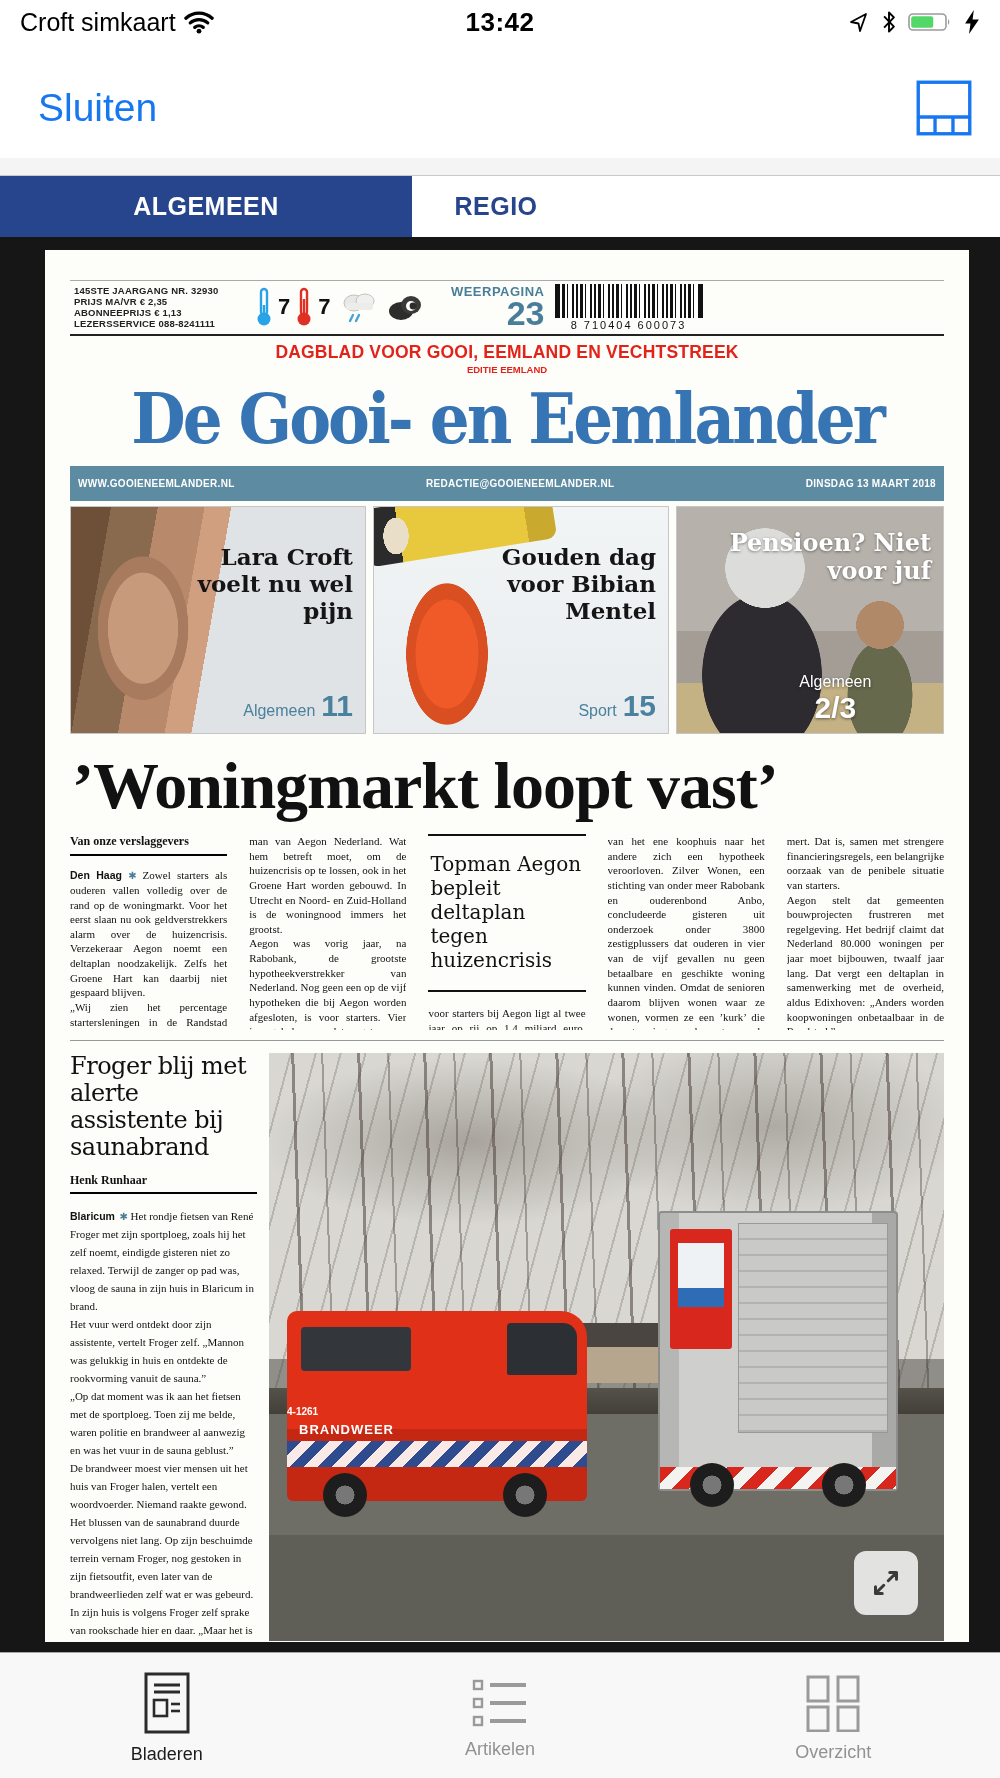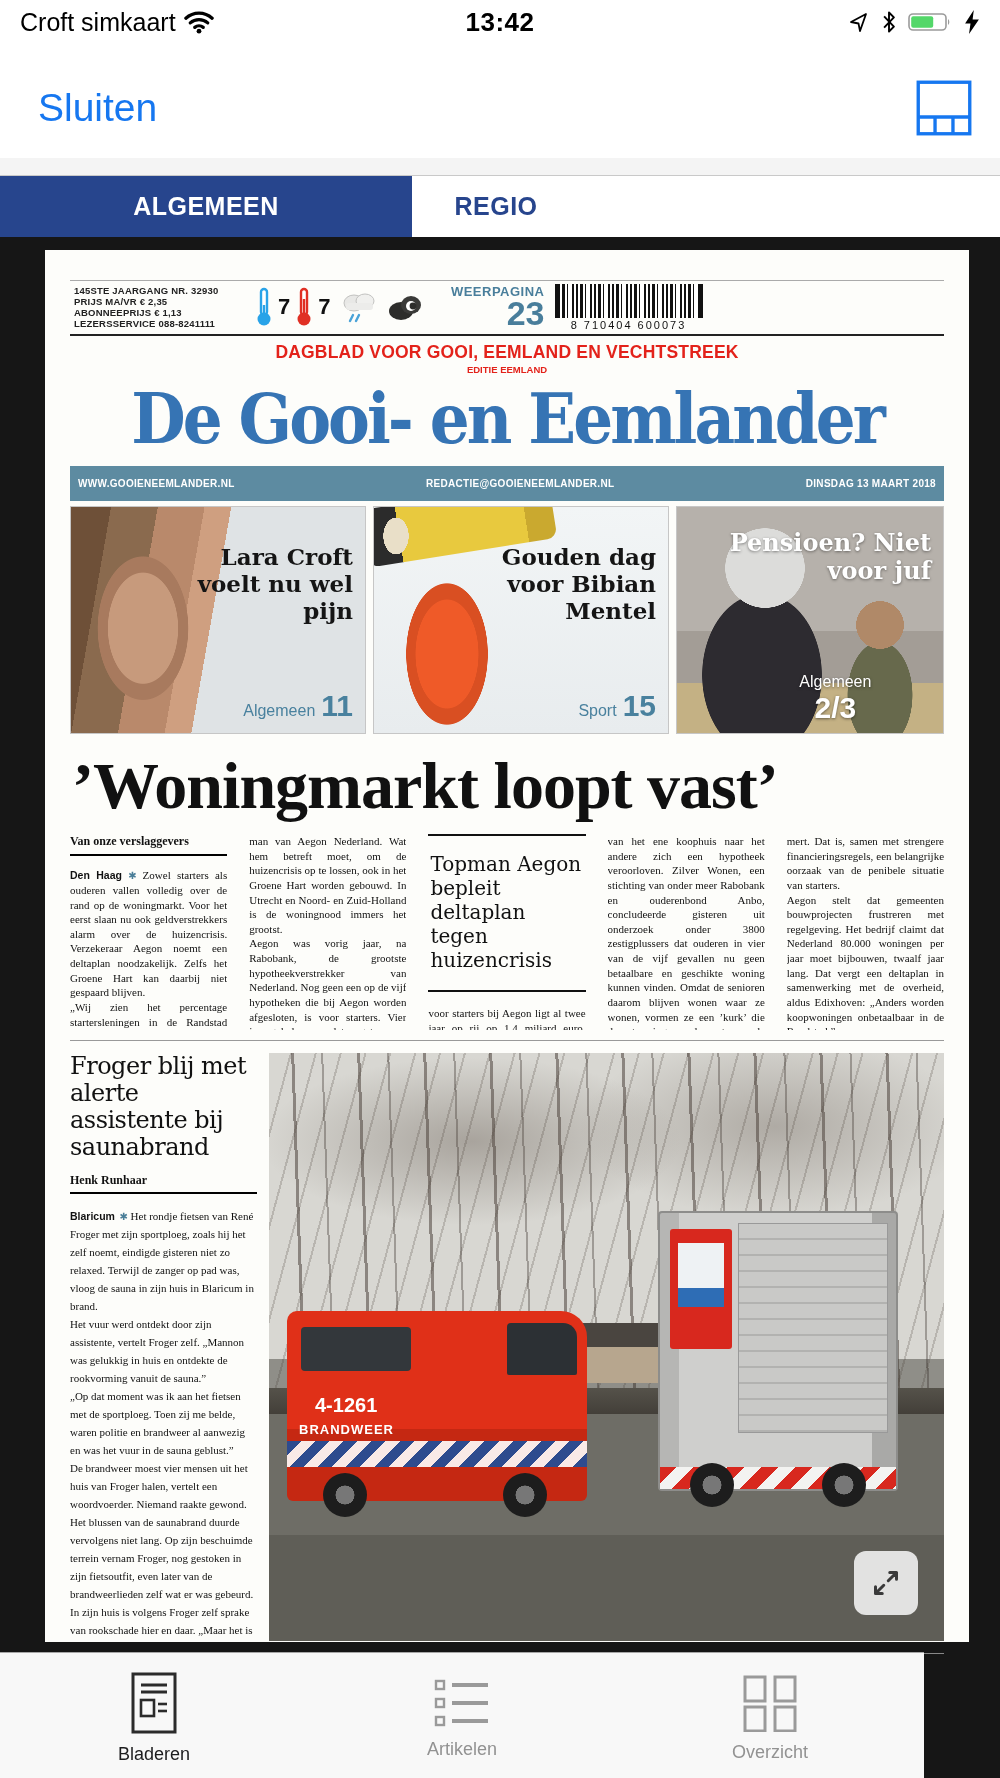--- a/index.html
+++ b/index.html
@@ -85,32 +85,32 @@
   .photo { flex:1; position:relative; overflow:hidden; background:linear-gradient(#d8d7d2 0 52%,#8f8e88 52% 60%,#6e6d66 60% 82%,#5f5e57 82%); }
   .trees { position:absolute; inset:0; height:58%; background:repeating-linear-gradient(88deg,transparent 0 34px,rgba(62,52,45,.5) 34px 37px,transparent 37px 64px,rgba(50,42,36,.35) 64px 66px),repeating-linear-gradient(-75deg,transparent 0 22px,rgba(70,60,52,.22) 22px 24px); }
   .canopy { position:absolute; inset:0; height:50%; background:radial-gradient(ellipse 300px 120px at 30% 30%,rgba(80,68,58,.35),transparent 70%),radial-gradient(ellipse 280px 130px at 75% 25%,rgba(80,68,58,.3),transparent 70%); }
   .house { position:absolute; left:44%; top:46%; width:120px; height:60px; background:linear-gradient(#4a4540 0 40%,#b7a68e 40%); }
   .hedge { position:absolute; left:0; top:57%; width:100%; height:26px; background:linear-gradient(#55524a,#433f39); }
   .van { position:absolute; left:18px; bottom:140px; width:300px; height:190px; background:linear-gradient(#e03018 0 62%,#c52812 62%); border-radius:10px 26px 6px 6px; }
   .van .win { position:absolute; right:10px; top:12px; width:70px; height:52px; background:#2c3034; border-radius:4px 14px 2px 2px; }
   .van .win2 { position:absolute; left:14px; top:16px; width:110px; height:44px; background:#33373b; border-radius:4px; }
   .van .stripe { position:absolute; left:0; bottom:34px; width:100%; height:26px; background:repeating-linear-gradient(135deg,#1d4f9c 0 10px,#fff 10px 20px); opacity:.9; }
   .van .vantext { position:absolute; left:12px; bottom:64px; color:#fff; font-weight:bold; font-size:13px; letter-spacing:1px; }
-  .van .vannum { position:absolute; left:28px; bottom:84px; color:#fff; font-weight:bold; font-size:20px; }
+  .van .vannum { position:absolute; left:0; bottom:84px; color:#fff; font-weight:bold; font-size:10px; }
   .wheel { position:absolute; bottom:-16px; width:44px; height:44px; border-radius:50%; background:radial-gradient(circle,#777 0 30%,#1d1d1d 31%); }
   .truck { position:absolute; right:46px; bottom:150px; width:240px; height:280px; background:linear-gradient(90deg,#b6b6b4 0 8%,#cfcfcd 8% 90%,#a9a9a7 90%); border:2px solid #8d8d8b; border-radius:4px; }
   .truck .door { position:absolute; right:8px; top:10px; width:150px; height:210px; background:repeating-linear-gradient(#c9c9c7 0 14px,#b2b2b0 14px 16px); border:1px solid #999; }
   .truck .poster { position:absolute; left:10px; top:16px; width:62px; height:120px; background:#d8281e; border-radius:3px; }
   .truck .posterimg { position:absolute; left:8px; top:14px; width:46px; height:64px; background:linear-gradient(#eef2f4 0 70%,#2e6db5 70%); }
   .truck .chevrons { position:absolute; left:0; bottom:0; width:100%; height:22px; background:repeating-linear-gradient(135deg,#d8281e 0 12px,#f3f3f1 12px 24px); }
   .expandbtn { position:absolute; right:26px; bottom:26px; width:64px; height:64px; background:rgba(245,245,245,.88); border-radius:12px; display:flex; align-items:center; justify-content:center; }
   .pagebottomrule { border-top:1px solid #888; margin-top:12px; }
 
   
-  .toolbar { position:absolute; left:0; bottom:0; width:924px; height:126px; background:#f8f8f8; border-top:1px solid #a7a7a7; display:flex; }
+  .toolbar { position:absolute; left:0; bottom:0; width:1000px; height:126px; background:#f8f8f8; border-top:1px solid #a7a7a7; display:flex; }
   .toolitem { flex:1; display:flex; flex-direction:column; align-items:center; justify-content:center; gap:10px; padding-top:6px; }
   .toollabel { font-size:18px; color:#929292; }
   .toolitem.active .toollabel { color:#1c1c1e; }
 </style>
 </head>
 <body>
 
 <div class="statusbar">
   <div class="sb-left">
     <span>Croft simkaart</span>

